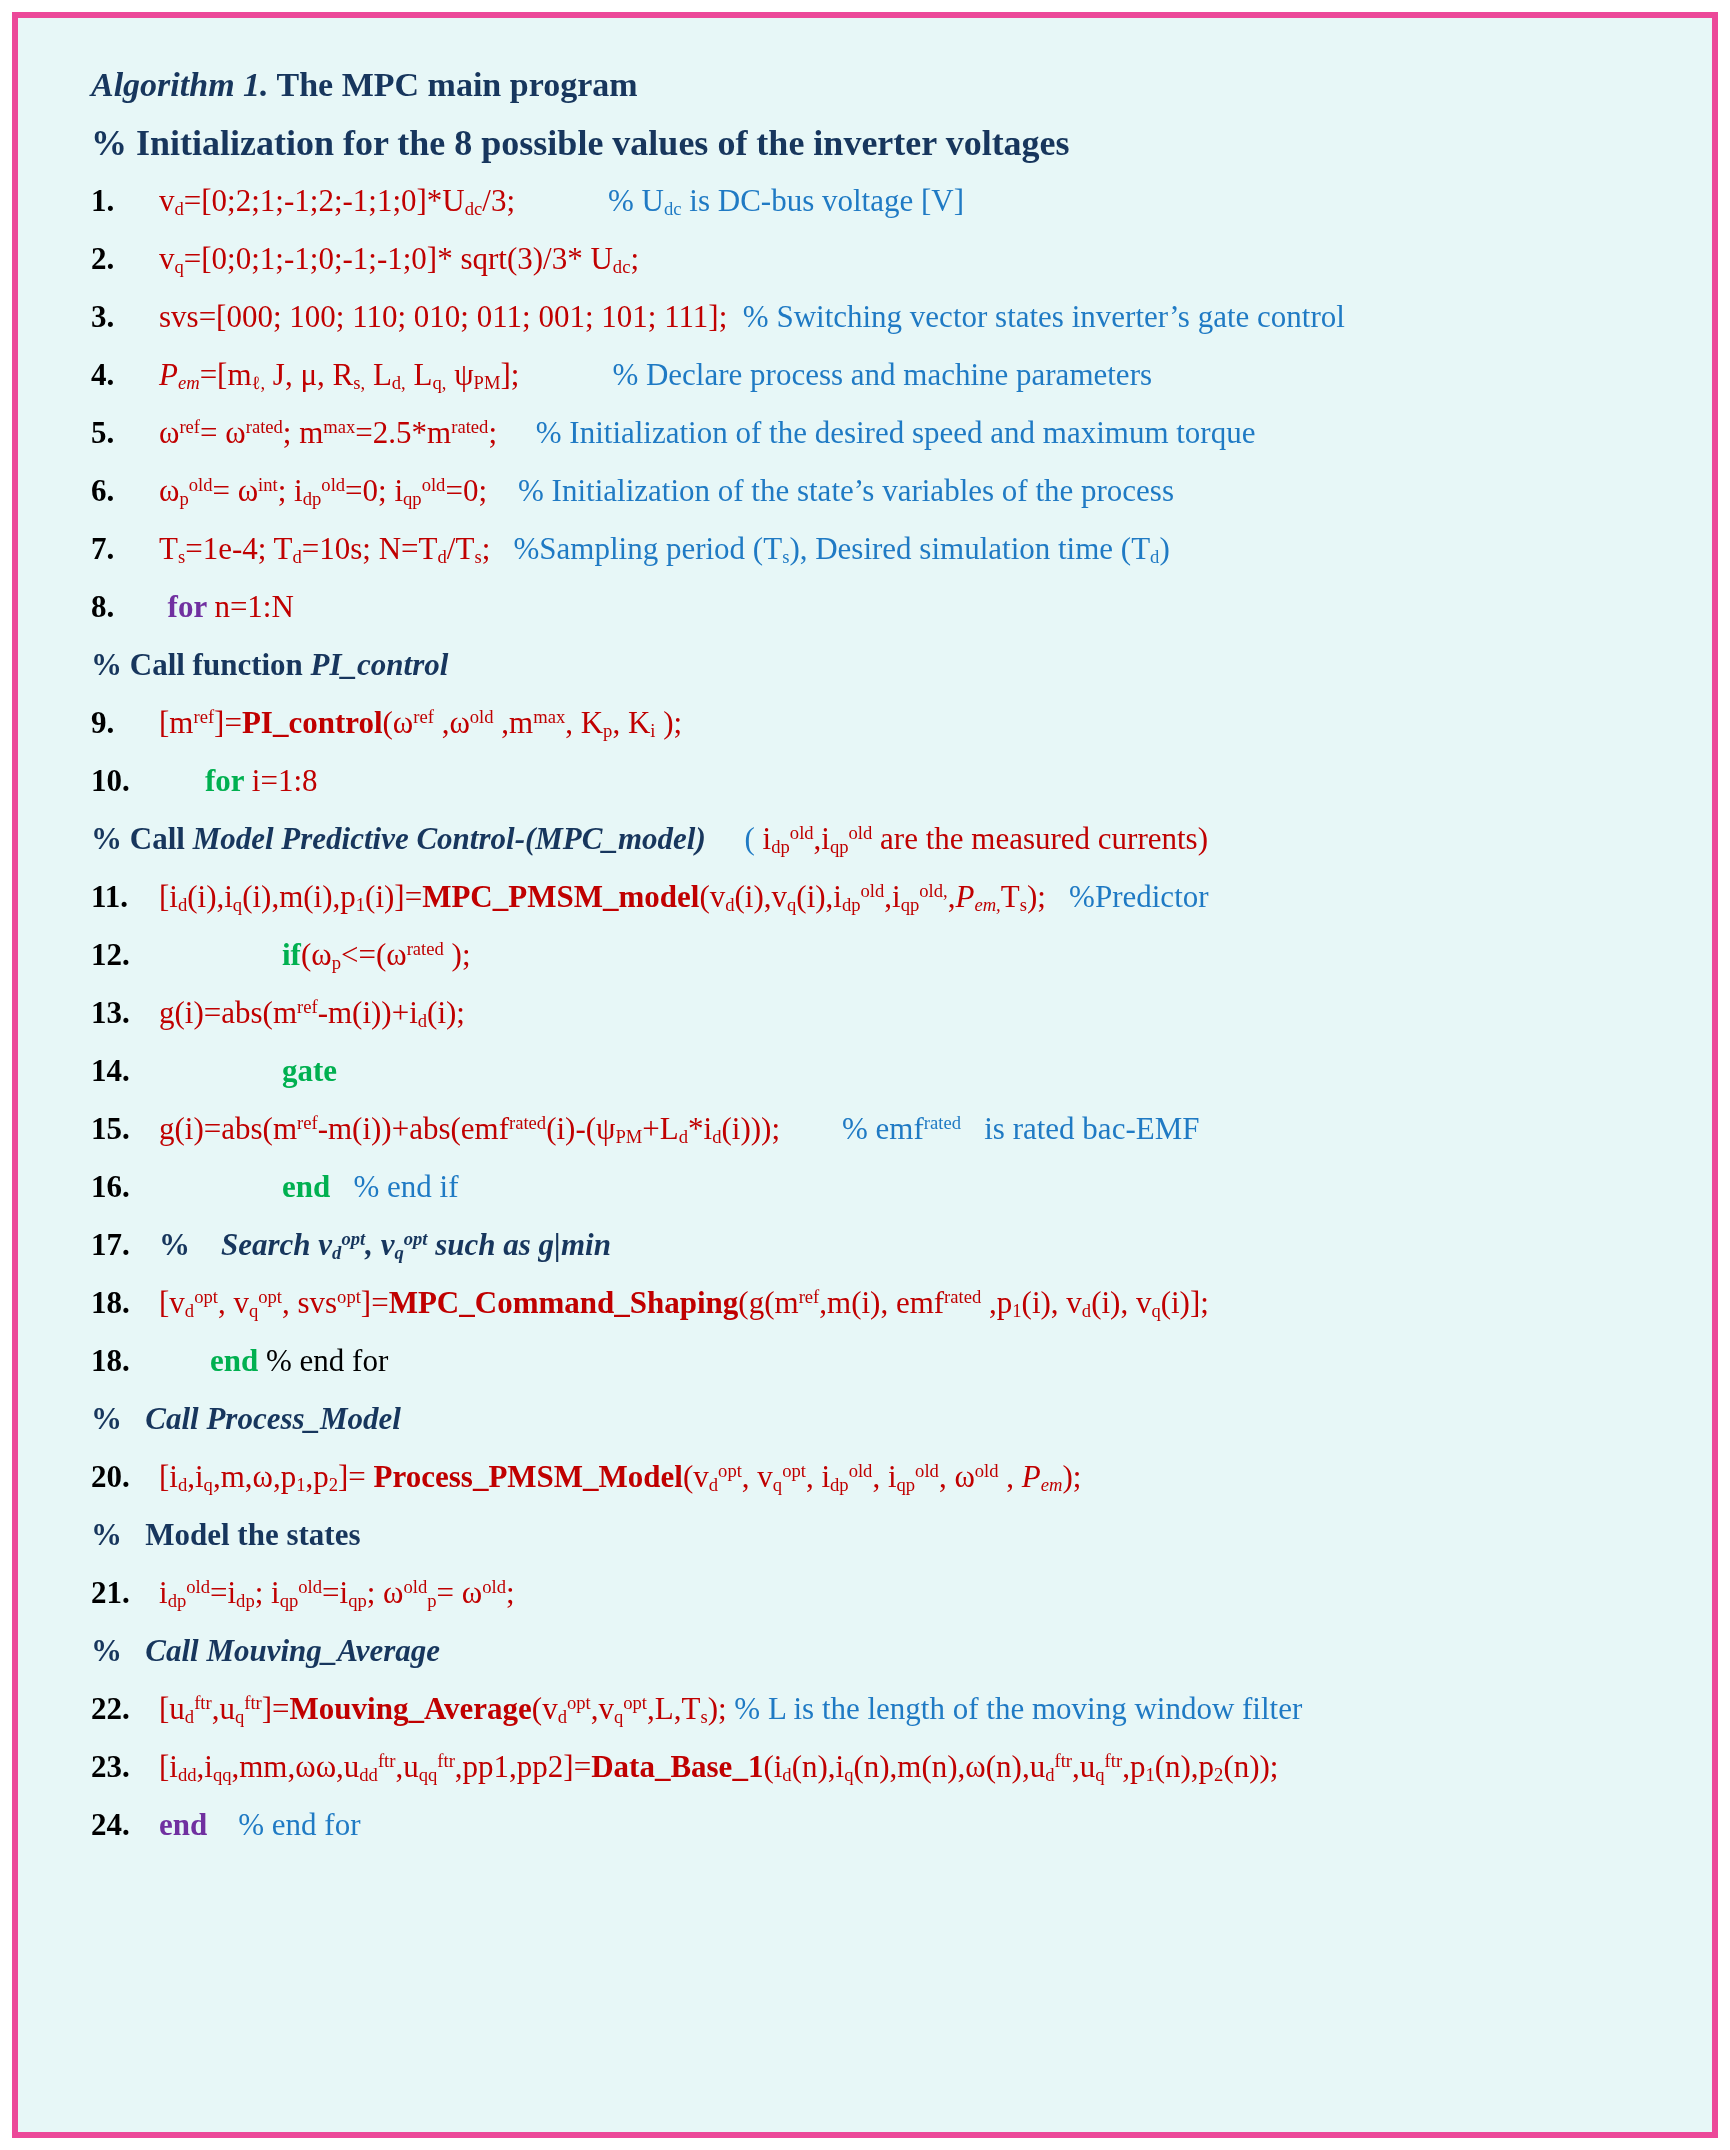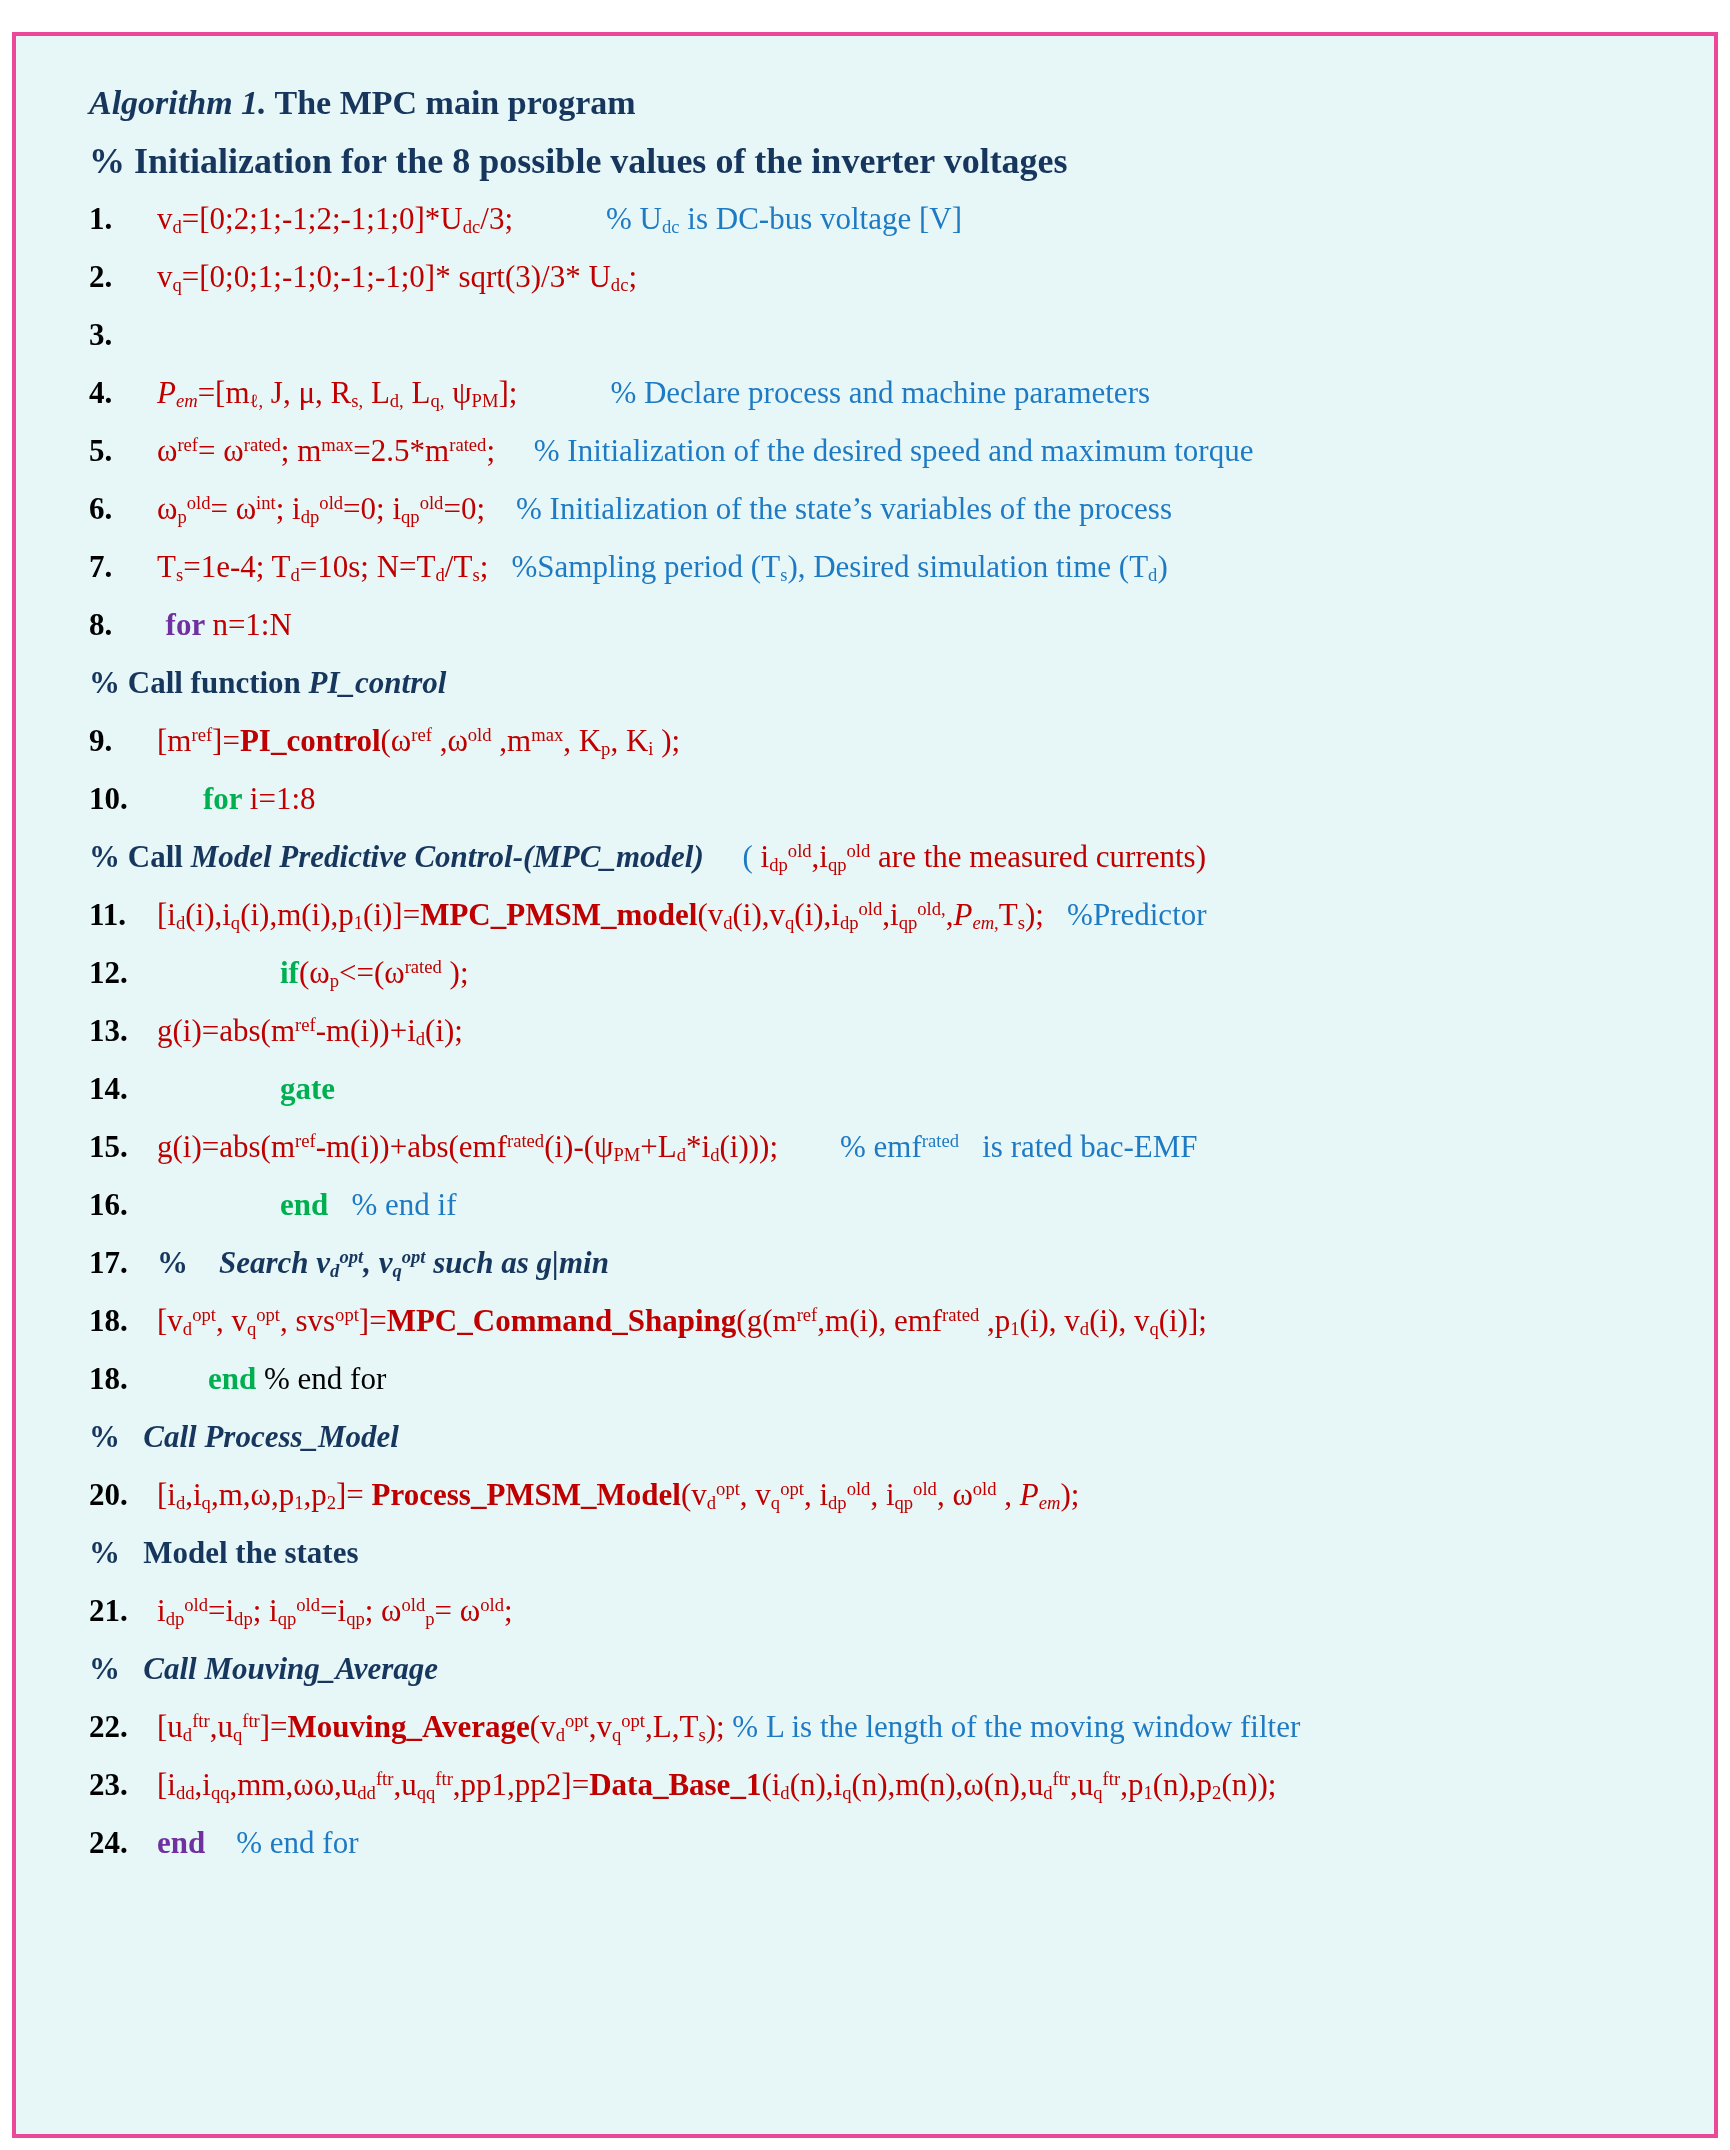--- a/index.html
+++ b/index.html
@@ -5,26 +5,25 @@
   html,body{
     margin:0;
     width:1731px;
     height:2195px;
     background:#ffffff;
     font-family:"Liberation Serif","DejaVu Serif",serif;
   }
   .frame{
     position:absolute;
     left:12px; top:12px; right:12px; bottom:12px;
-    border:4px solid #ec4899;
+    border:6px solid #ec4899;
     background:#e7f7f7;
     box-sizing:border-box;
     padding:38px 21.5px 0 73px;
     overflow:hidden;
-    margin-top:20px;
   }
   .line{
     display:flex;
     align-items:baseline;
     height:58px;
     line-height:58px;
     font-size:31px;
     color:#17365d;
     white-space:pre;
   }
@@ -50,21 +49,21 @@
 </style>
 </head>
 <body>
 
 <div class="frame">
   <div id="algorithm-lines">
       <div class="line title"><span class="content"><span class="seg c-navy bold it">Algorithm 1.</span><span class="seg c-navy bold"> The MPC main program</span></span></div>
       <div class="line header"><span class="content"><span class="seg c-navy bold">% Initialization for the 8 possible values of the inverter voltages</span></span></div>
       <div class="line"><span class="num">1.</span><span class="content"><span class="seg c-red">v</span><span class="seg c-red sub">d</span><span class="seg c-red">=[0;2;1;-1;2;-1;1;0]*U</span><span class="seg c-red sub">dc</span><span class="seg c-red">/3;</span><span class="seg c-red">            </span><span class="seg c-blue">% U</span><span class="seg c-blue sub">dc</span><span class="seg c-blue"> is DC-bus voltage [V]</span></span></div>
       <div class="line"><span class="num">2.</span><span class="content"><span class="seg c-red">v</span><span class="seg c-red sub">q</span><span class="seg c-red">=[0;0;1;-1;0;-1;-1;0]* sqrt(3)/3* U</span><span class="seg c-red sub">dc</span><span class="seg c-red">;</span></span></div>
-      <div class="line"><span class="num">3.</span></div>
+      <div class="line"><span class="num">3.</span><span class="content"><span class="seg c-red">svs=[000; 100; 110; 010; 011; 001; 101; 111];</span><span class="seg c-red">  </span><span class="seg c-blue">% Switching vector states inverter’s gate control</span></span></div>
       <div class="line"><span class="num">4.</span><span class="content"><span class="seg c-red it">P</span><span class="seg c-red it sub">em</span><span class="seg c-red">=[m</span><span class="seg c-red sub">ℓ,</span><span class="seg c-red"> J, μ, R</span><span class="seg c-red sub">s,</span><span class="seg c-red"> L</span><span class="seg c-red sub">d,</span><span class="seg c-red"> L</span><span class="seg c-red sub">q,</span><span class="seg c-red"> ψ</span><span class="seg c-red sub">PM</span><span class="seg c-red">];</span><span class="seg c-red">            </span><span class="seg c-blue">% Declare process and machine parameters</span></span></div>
       <div class="line"><span class="num">5.</span><span class="content"><span class="seg c-red">ω</span><span class="seg c-red sup">ref</span><span class="seg c-red">= ω</span><span class="seg c-red sup">rated</span><span class="seg c-red">; m</span><span class="seg c-red sup">max</span><span class="seg c-red">=2.5*m</span><span class="seg c-red sup">rated</span><span class="seg c-red">;</span><span class="seg c-red">     </span><span class="seg c-blue">% Initialization of the desired speed and maximum torque</span></span></div>
       <div class="line"><span class="num">6.</span><span class="content"><span class="seg c-red">ω</span><span class="seg c-red sub">p</span><span class="seg c-red sup">old</span><span class="seg c-red">= ω</span><span class="seg c-red sup">int</span><span class="seg c-red">; i</span><span class="seg c-red sub">dp</span><span class="seg c-red sup">old</span><span class="seg c-red">=0; i</span><span class="seg c-red sub">qp</span><span class="seg c-red sup">old</span><span class="seg c-red">=0;</span><span class="seg c-red">    </span><span class="seg c-blue">% Initialization of the state’s variables of the process</span></span></div>
       <div class="line"><span class="num">7.</span><span class="content"><span class="seg c-red">T</span><span class="seg c-red sub">s</span><span class="seg c-red">=1e-4; T</span><span class="seg c-red sub">d</span><span class="seg c-red">=10s; N=T</span><span class="seg c-red sub">d</span><span class="seg c-red">/T</span><span class="seg c-red sub">s</span><span class="seg c-red">;</span><span class="seg c-red">   </span><span class="seg c-blue">%Sampling period (T</span><span class="seg c-blue sub">s</span><span class="seg c-blue">), Desired simulation time (T</span><span class="seg c-blue sub">d</span><span class="seg c-blue">)</span></span></div>
       <div class="line"><span class="num">8.</span><span class="content" style="padding-left: 8.6px;"><span class="seg c-purple bold">for </span><span class="seg c-red">n=1:N</span></span></div>
       <div class="line"><span class="content"><span class="seg c-navy bold">% Call function </span><span class="seg c-navy bold it">PI_control</span></span></div>
       <div class="line"><span class="num">9.</span><span class="content"><span class="seg c-red">[m</span><span class="seg c-red sup">ref</span><span class="seg c-red">]=</span><span class="seg c-red bold">PI_control</span><span class="seg c-red">(ω</span><span class="seg c-red sup">ref</span><span class="seg c-red"> ,ω</span><span class="seg c-red sup">old</span><span class="seg c-red"> ,m</span><span class="seg c-red sup">max</span><span class="seg c-red">, K</span><span class="seg c-red sub">p</span><span class="seg c-red">, K</span><span class="seg c-red sub">i</span><span class="seg c-red"> );</span></span></div>
       <div class="line"><span class="num">10.</span><span class="content" style="padding-left: 46px;"><span class="seg c-green bold">for </span><span class="seg c-red">i=1:8</span></span></div>
       <div class="line"><span class="content"><span class="seg c-navy bold">% Call </span><span class="seg c-navy bold it">Model Predictive Control-(MPC_model)</span><span class="seg c-navy">     </span><span class="seg c-blue">( </span><span class="seg c-red">i</span><span class="seg c-red sub">dp</span><span class="seg c-red sup">old</span><span class="seg c-red">,i</span><span class="seg c-red sub">qp</span><span class="seg c-red sup">old</span><span class="seg c-red"> are the measured currents)</span></span></div>
       <div class="line"><span class="num">11.</span><span class="content"><span class="seg c-red">[i</span><span class="seg c-red sub">d</span><span class="seg c-red">(i),i</span><span class="seg c-red sub">q</span><span class="seg c-red">(i),m(i),p</span><span class="seg c-red sub">1</span><span class="seg c-red">(i)]=</span><span class="seg c-red bold">MPC_PMSM_model</span><span class="seg c-red">(v</span><span class="seg c-red sub">d</span><span class="seg c-red">(i),v</span><span class="seg c-red sub">q</span><span class="seg c-red">(i),i</span><span class="seg c-red sub">dp</span><span class="seg c-red sup">old</span><span class="seg c-red">,i</span><span class="seg c-red sub">qp</span><span class="seg c-red sup">old,</span><span class="seg c-red">,</span><span class="seg c-red it">P</span><span class="seg c-red it sub">em,</span><span class="seg c-red">T</span><span class="seg c-red sub">s</span><span class="seg c-red">);</span><span class="seg c-red">   </span><span class="seg c-blue">%Predictor</span></span></div>

